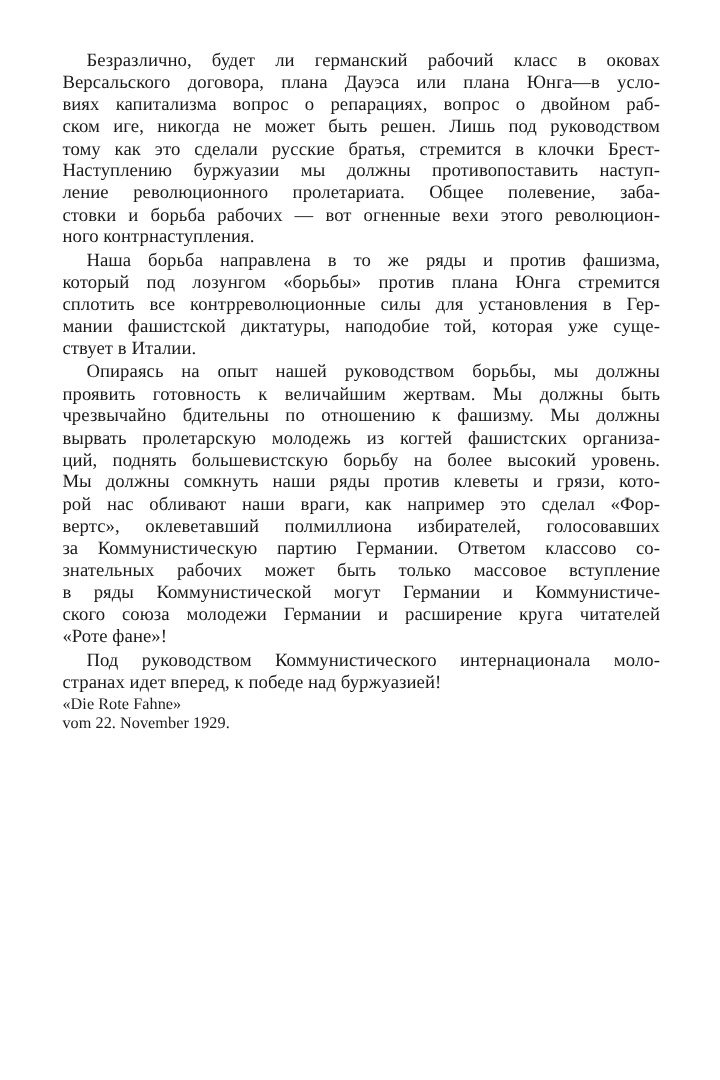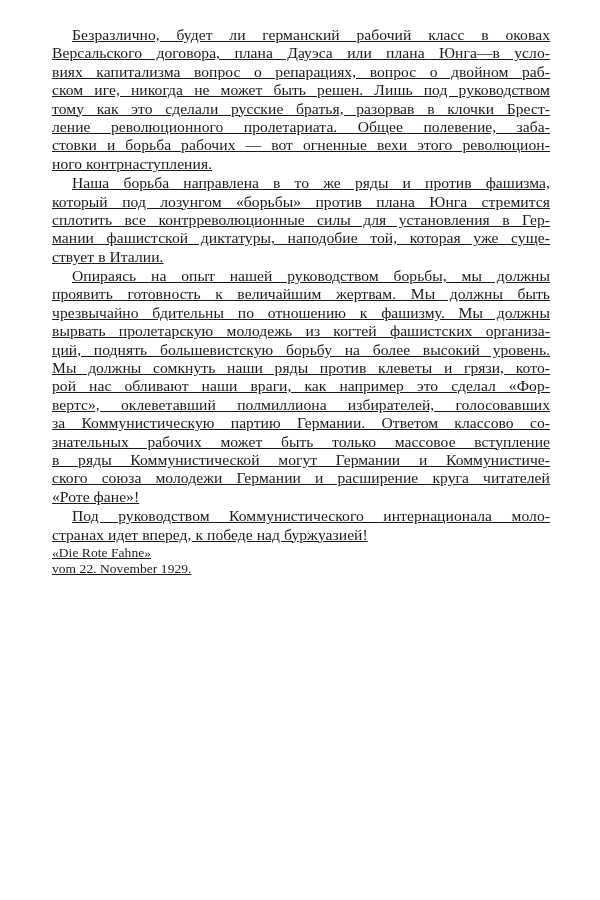--- a/index.html
+++ b/index.html
@@ -1,40 +1,41 @@
 <!DOCTYPE html>
 <html><head>
 <meta charset="utf-8">
 <style>
   html, body { margin: 0; padding: 0; }
   body {
     width: 600px; height: 900px; background: #ffffff; position: relative; overflow: hidden;
     font-family: "Liberation Serif", "DejaVu Serif", serif; color: #1a1a1a;
   }
-  .page { position: absolute; left: 52px; top: 26px; width: 498px; text-decoration: underline; }
+  .page { position: absolute; left: 52px; top: 42px; width: 498px; }
   .line {
     display: block; white-space: nowrap; font-size: 15.6px; line-height: 18.4px; height: 18.4px;
     text-align: justify; text-align-last: justify; letter-spacing: 0.05px;
   }
   .line.last { text-align-last: left; }
   .indent { padding-left: 20px; }
   .para { margin-bottom: 1px; }
   .source { }
   .source .line { font-size: 13.5px; line-height: 16px; height: 16px; text-align-last: left; }
 </style>
 </head>
 <body>
 
 <div class="page">
   <div class="para">
     <span class="line indent">Безразлично, будет ли германский рабочий класс в оковах</span>
     <span class="line">Версальского договора, плана Дауэса или плана Юнга—в усло-</span>
     <span class="line">виях капитализма вопрос о репарациях, вопрос о двойном раб-</span>
     <span class="line">ском иге, никогда не может быть решен. Лишь под руководством</span>
-    <span class="line">тому как это сделали русские братья, разорвав в клочки Брест-</span>
+    <span class="line">тому как это сделали русские братья, стремится в клочки Брест-</span>
+    <span class="line">Наступлению буржуазии мы должны противопоставить наступ-</span>
     <span class="line">ление революционного пролетариата. Общее полевение, заба-</span>
     <span class="line">стовки и борьба рабочих — вот огненные вехи этого революцион-</span>
     <span class="line last">ного контрнаступления.</span>
   </div>
   <div class="para">
     <span class="line indent">Наша борьба направлена в то же ряды и против фашизма,</span>
     <span class="line">который под лозунгом «борьбы» против плана Юнга стремится</span>
     <span class="line">сплотить все контрреволюционные силы для установления в Гер-</span>
     <span class="line">мании фашистской диктатуры, наподобие той, которая уже суще-</span>
     <span class="line last">ствует в Италии.</span>

